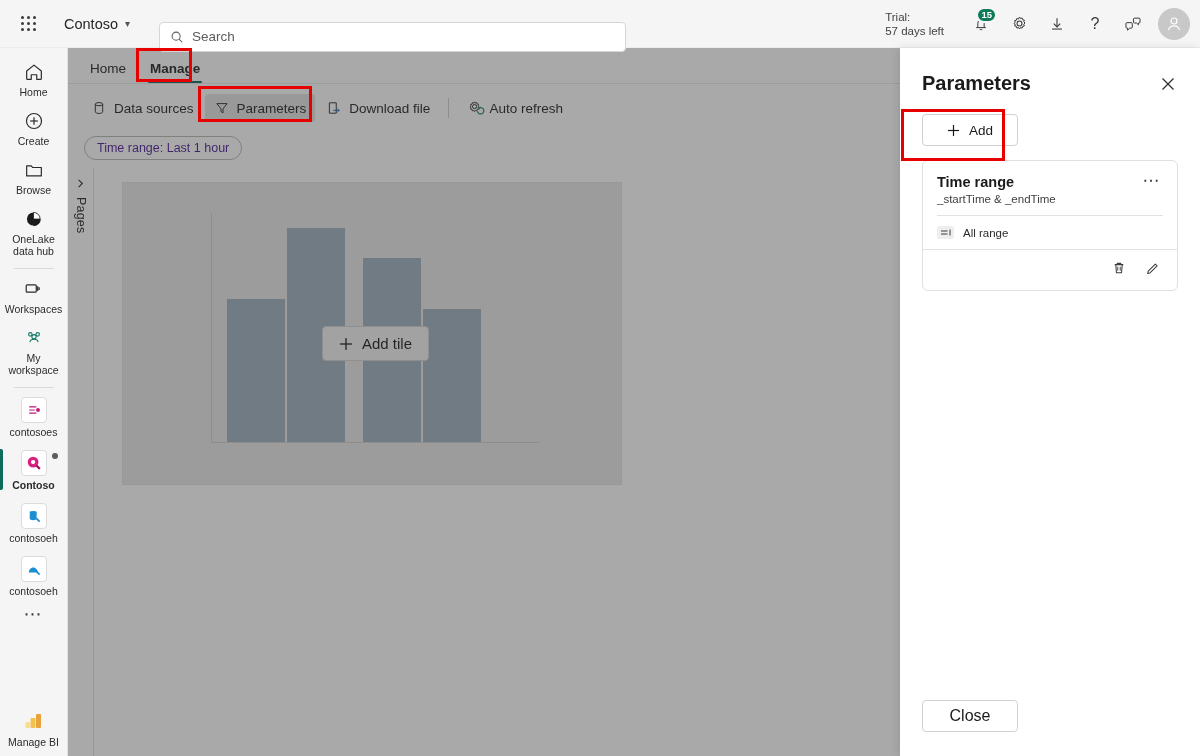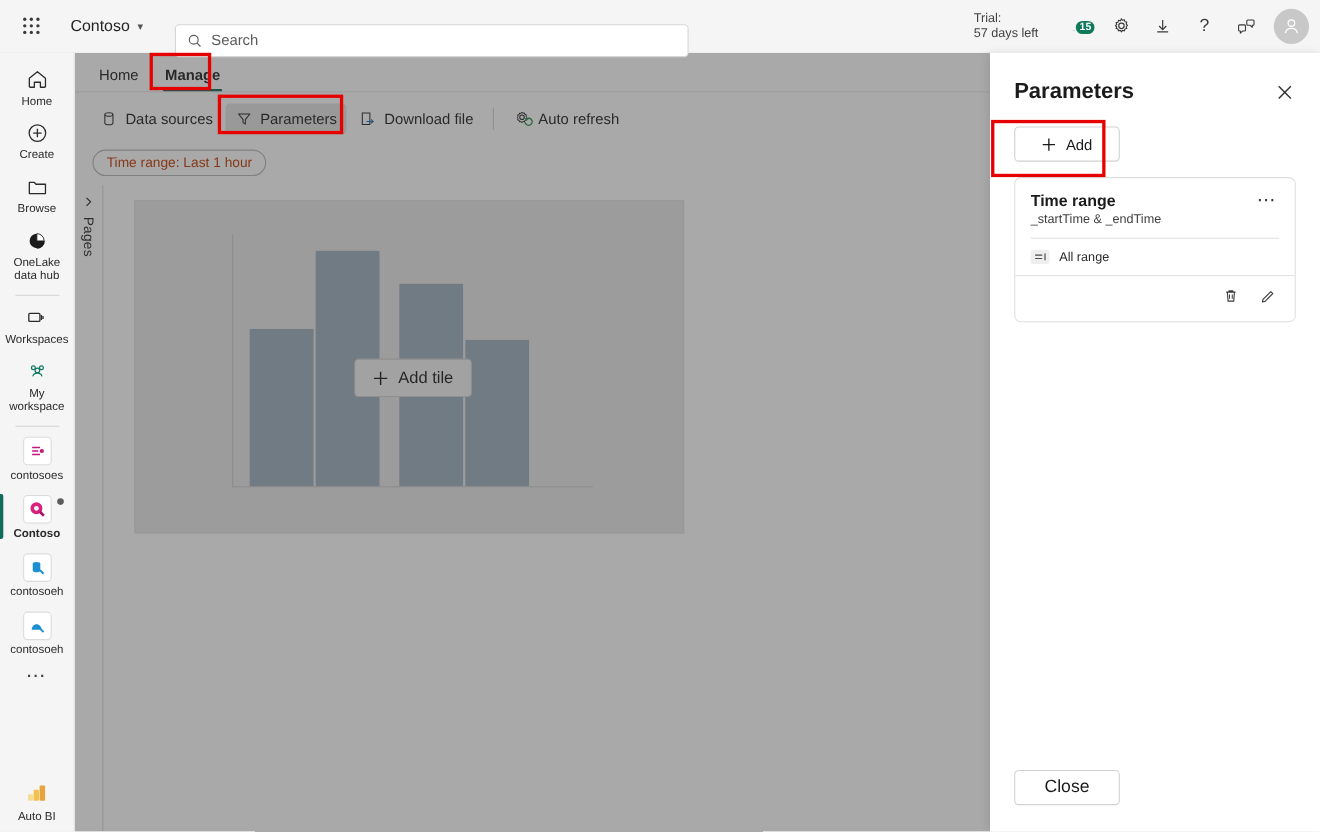--- a/index.html
+++ b/index.html
@@ -47,21 +47,21 @@
   }
   .trial {
     font-size: 11.5px; color: #424242; line-height: 14px; text-align: left;
     margin-right: 18px; cursor: default;
   }
   .hicon {
     width: 38px; height: 38px; display: flex; align-items: center; justify-content: center;
     position: relative; cursor: pointer; color: #383838;
   }
   .badge {
-    position: absolute; top: 12px; right: 3px;
+    position: absolute; top: 2px; right: 3px;
     background: #0f7a5a; color: #fff; font-size: 9.5px; font-weight: bold;
     border-radius: 9px; min-width: 18px; height: 16px;
     display: flex; align-items: center; justify-content: center; padding: 0 3px;
     border: 2px solid #f5f5f5;
   }
   .avatar {
     width: 32px; height: 32px; border-radius: 50%; background: #c8c8c8;
     display: flex; align-items: center; justify-content: center;
     margin-left: 6px; cursor: pointer;
   }
@@ -128,21 +128,21 @@
     display: flex; align-items: center; gap: 7px; padding: 6px 9px;
     font-size: 13.5px; color: #242424; border-radius: 4px; cursor: pointer;
     white-space: nowrap;
   }
   .rb-div { width: 1px; height: 20px; background: #d0d0d0; margin: 0 7px; }
   .filterbar {
     height: 40px; display: flex; align-items: center; padding: 0 16px; gap: 8px;
   }
   .chip {
     border: 1px solid #b9b9b9; border-radius: 14px; padding: 4px 12px;
-    font-size: 12.5px; color: #c2410c; background: transparent; cursor: pointer;
+    font-size: 12.5px; color: #4c1d95; background: transparent; cursor: pointer;
   }
   .canvas-wrap { display: flex; height: 588px; }
   .pages-strip {
     width: 26px; border-right: 1px solid #dcdcdc; padding-top: 10px;
     display: flex; flex-direction: column; align-items: center; gap: 8px;
     cursor: pointer;
   }
   .pages-label {
     writing-mode: vertical-rl; font-size: 12.5px; color: #2b2b2b; letter-spacing: .2px;
   }
@@ -405,21 +405,21 @@
     <div class="rail-item">
       <span class="rail-ellipsis">⋯</span>
     </div>
 
     <div class="powerbi-foot">
       <svg width="24" height="24" viewBox="0 0 24 24">
         <rect x="14" y="5" width="5" height="14" rx="1" fill="#e8a33d"></rect>
         <rect x="8.5" y="9" width="5" height="10" rx="1" fill="#f2c14e"></rect>
         <rect x="3.5" y="13" width="4.5" height="6" rx="1" fill="#f7dd8f"></rect>
       </svg>
-      <span class="rail-label">Auto BI</span>
+      <span class="rail-label">Manage BI</span>
     </div>
   </div>
 
   <div class="work">
 
     <div class="tabbar">
       <div class="tab">
         <span>Home</span>
       </div>
       <div class="tab active">

